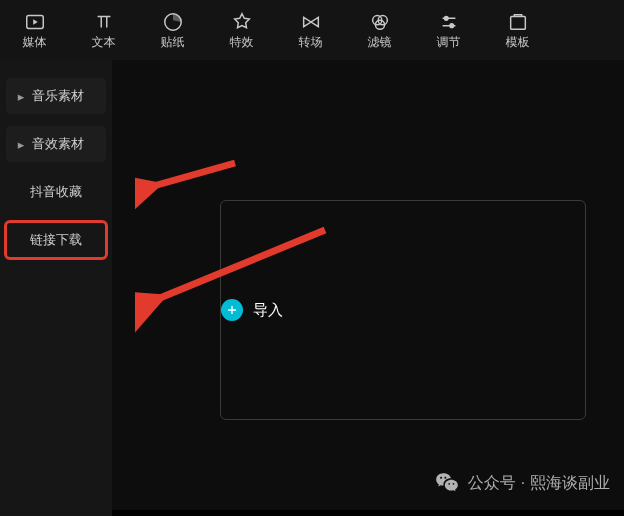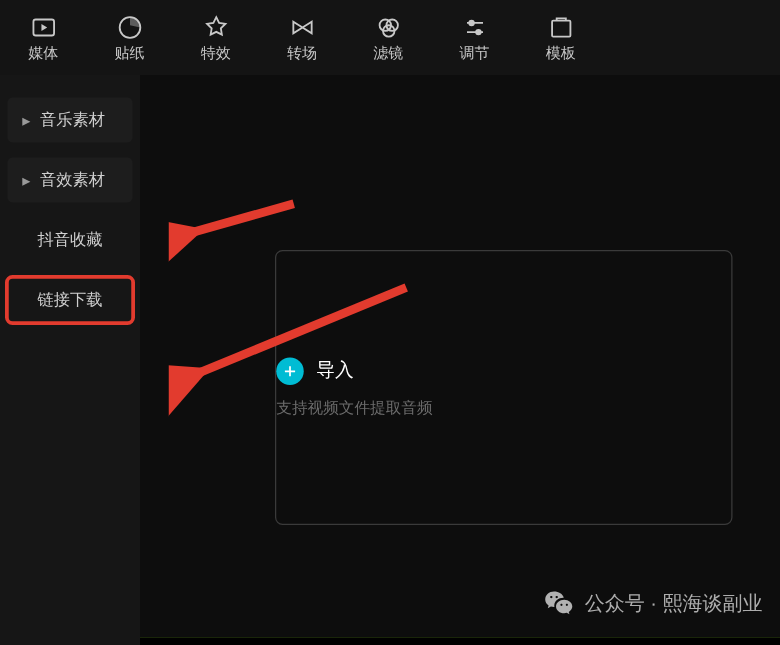--- a/index.html
+++ b/index.html
@@ -39,20 +39,28 @@
 
   <div class="topnav">
     <div class="tab">
       <span class="ic">
           <svg viewBox="0 0 24 24">
             <rect x="3" y="5" width="18" height="14" rx="2"></rect>
             <path d="M10 9l5 3-5 3z" fill="currentColor" stroke="none"></path>
           </svg>
         </span>
       <span class="lbl">媒体</span>
+    </div>
+    <div class="tab">
+      <span class="ic">
+          <svg viewBox="0 0 24 24">
+            <path d="M5 6h14M9 6v12M15 6v12"></path>
+          </svg>
+        </span>
+      <span class="lbl">文本</span>
     </div>
     <div class="tab">
       <span class="ic">
           <svg viewBox="0 0 24 24">
             <circle cx="12" cy="12" r="9"></circle>
             <path d="M12 3a9 9 0 019 9l-9-2z" fill="currentColor" stroke="none" opacity=".4"></path>
           </svg>
         </span>
       <span class="lbl">贴纸</span>
     </div>
@@ -123,21 +131,20 @@
   <div class="main">
     <div class="dropzone">
       <div class="import-row">
         <span class="plus">
             <svg viewBox="0 0 24 24">
               <path d="M12 5v14M5 12h14"></path>
             </svg>
           </span>
         <span>导入</span>
       </div>
-      <div class="hint">支持视频文件提取音频</div>
     </div>
   </div>
 
   <svg class="arrow" style="left:135px;top:155px;width:110px;height:60px">
     <defs>
         <marker id="ah1" markerWidth="14" markerHeight="14" refX="2" refY="6" orient="auto">
           <path d="M12 0L0 6l12 6z" fill="#e23b2e"></path>
         </marker>
       </defs>
     <path d="M100 8 L15 32" stroke="#e23b2e" stroke-width="7" marker-end="url(#ah1)" fill="none"></path>

